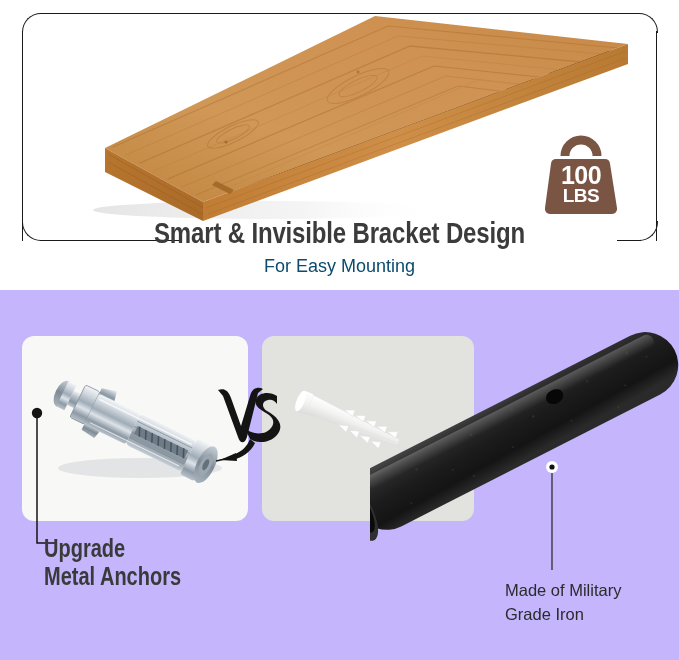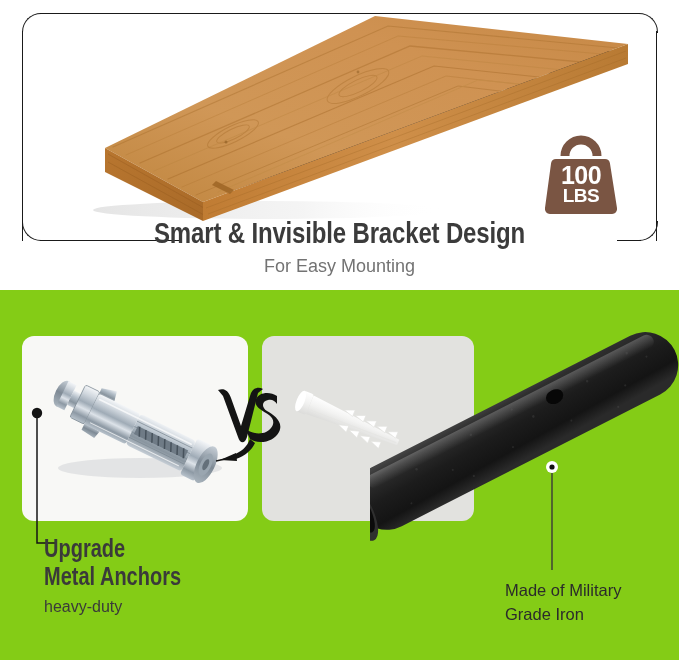--- a/index.html
+++ b/index.html
@@ -94,29 +94,29 @@
     letter-spacing: -0.2px;
     white-space: nowrap;
   }
   #subhead {
     position: absolute;
     left: 0; top: 255px;
     width: 679px;
     text-align: center;
     font-size: 18px;
     line-height: 22px;
-    color: #737373;
+    color: #0c4a6e;
   }
 
   
   #bottom-panel {
     position: absolute;
     left: 0; top: 290px;
     width: 679px; height: 370px;
-    background: #84cc16;
+    background: #c4b5fd;
     overflow: hidden;
   }
 
   #card-metal {
     position: absolute;
     left: 22px; top: 46px;
     width: 226px; height: 185px;
     background: #f8f8f6;
     border-radius: 12px;
   }
@@ -500,21 +500,20 @@
 
     <div id="callout-left-line">
       <svg viewBox="0 0 30 150" xmlns="http://www.w3.org/2000/svg">
         <circle cx="7" cy="8" r="5.2" fill="#141414"></circle>
         <path d="M7,13 V138 H26" stroke="#141414" stroke-width="1.5" fill="none"></path>
       </svg>
     </div>
     <div id="callout-left-text">
       <div class="callout-strong">Upgrade</div>
       <div class="callout-strong">Metal Anchors</div>
-      <div class="callout-sub">heavy-duty</div>
     </div>
 
     <div id="callout-right-line">
       <svg viewBox="0 0 14 112" xmlns="http://www.w3.org/2000/svg">
         <circle cx="7" cy="7" r="6" fill="#ffffff"></circle>
         <circle cx="7" cy="7" r="2.6" fill="#111111"></circle>
         <path d="M7,13 V110" stroke="#3a3a3a" stroke-width="1.4" fill="none"></path>
       </svg>
     </div>
     <div id="callout-right-text">

